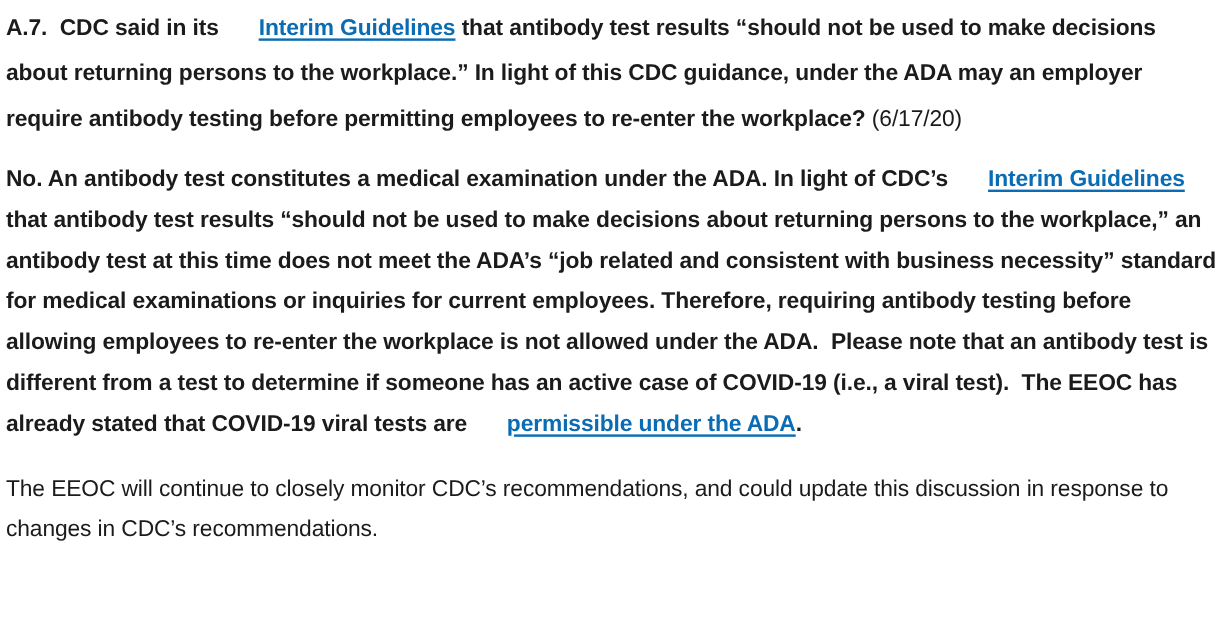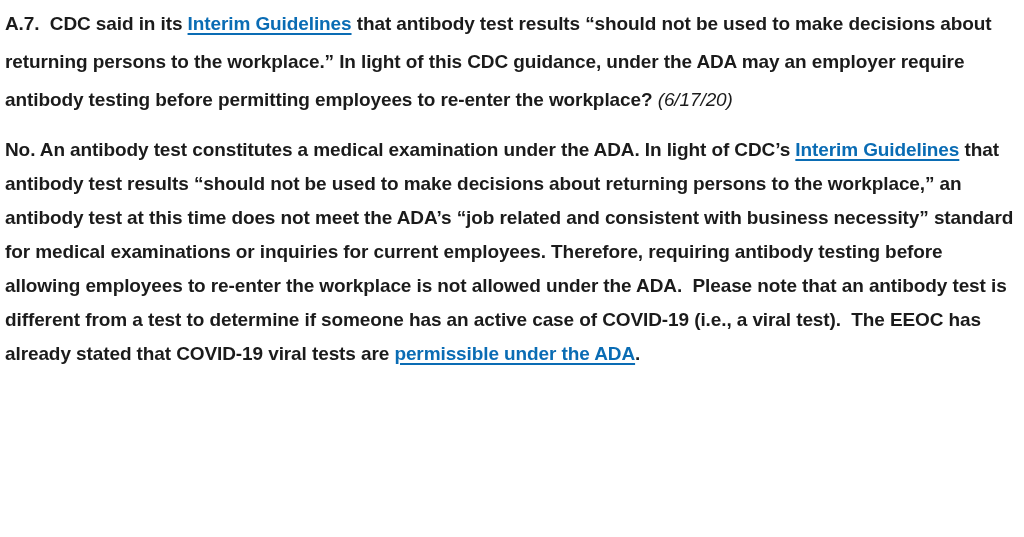--- a/index.html
+++ b/index.html
@@ -28,29 +28,31 @@
     font-size: 19px;
     line-height: 34px;
     letter-spacing: -0.1px;
   }
   p.question {
     font-weight: 700;
     line-height: 38px;
     margin-bottom: 14px;
   }
   p.answer  { margin-bottom: 20px; font-weight: bold; }
-  .date { font-weight: 400; font-style: italic; }
+  .date { font-weight: 400; }
   a.doc-link {
     color: var(--link-color);
     text-decoration: underline;
     text-decoration-thickness: 2px;
     text-underline-offset: 3px;
     cursor: pointer;
+    margin-left: 28px;
   }
   p.question a.doc-link { font-weight: 700; }
 </style>
 </head>
 <body>
 
 <div class="doc">
     <p class="question"><span>A.7.  CDC said in its </span><a class="doc-link">Interim Guidelines</a><span> that antibody test results “should not be used to make decisions about returning persons to the workplace.” In light of this CDC guidance, under the ADA may an employer require antibody testing before permitting employees to re-enter the workplace? </span><span class="date">(6/17/20)</span></p>
     <p class="answer"><span>No. An antibody test constitutes a medical examination under the ADA. In light of CDC’s </span><a class="doc-link">Interim Guidelines</a><span> that antibody test results “should not be used to make decisions about returning persons to the workplace,” an antibody test at this time does not meet the ADA’s “job related and consistent with business necessity” standard for medical examinations or inquiries for current employees. Therefore, requiring antibody testing before allowing employees to re-enter the workplace is not allowed under the ADA.  Please note that an antibody test is different from a test to determine if someone has an active case of COVID-19 (i.e., a viral test).  The EEOC has already stated that COVID-19 viral tests are </span><a class="doc-link">permissible under the ADA</a><span>.</span></p>
+    <p class="closing"><span>The EEOC will continue to closely monitor CDC’s recommendations, and could update this discussion in response to changes in CDC’s recommendations.</span></p>
   </div>
 
 </body></html>

